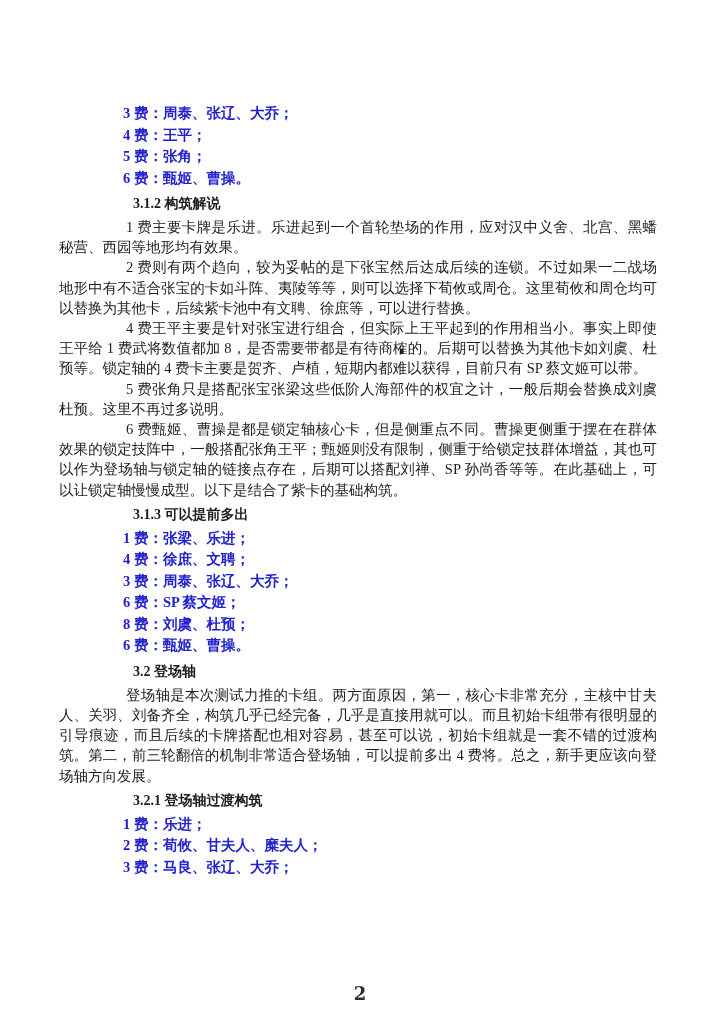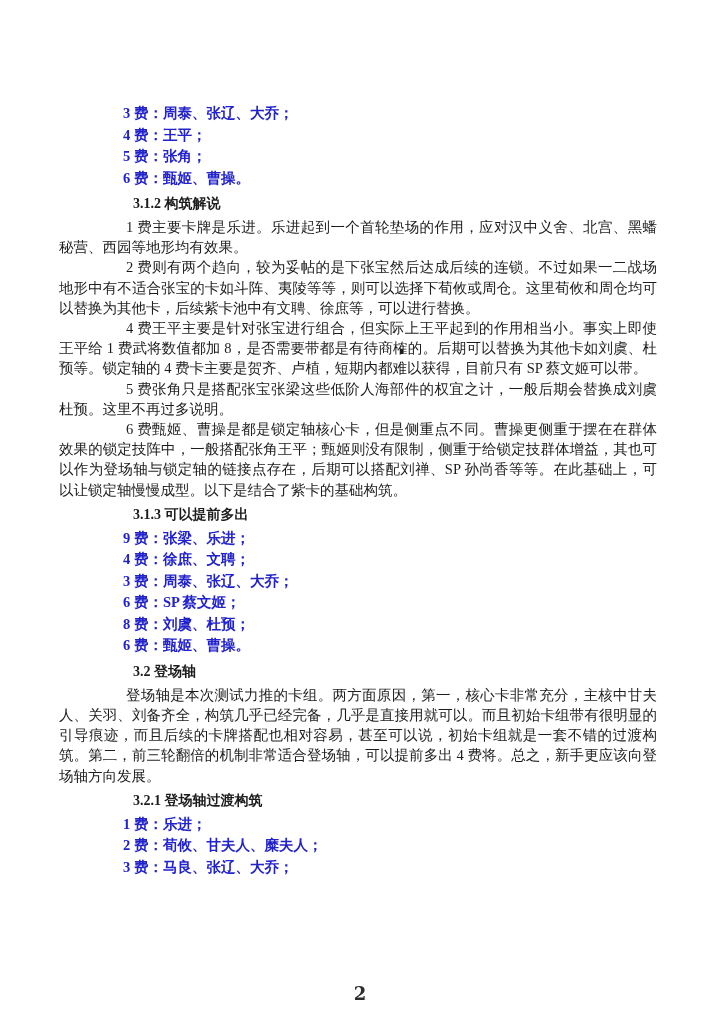--- a/index.html
+++ b/index.html
@@ -78,21 +78,21 @@
 
   <p class="body-para">1 费主要卡牌是乐进。乐进起到一个首轮垫场的作用，应对汉中义舍、北宫、黑蟠秘营、西园等地形均有效果。</p>
   <p class="body-para">2 费则有两个趋向，较为妥帖的是下张宝然后达成后续的连锁。不过如果一二战场地形中有不适合张宝的卡如斗阵、夷陵等等，则可以选择下荀攸或周仓。这里荀攸和周仓均可以替换为其他卡，后续紫卡池中有文聘、徐庶等，可以进行替换。</p>
   <p class="body-para">4 费王平主要是针对张宝进行组合，但实际上王平起到的作用相当小。事实上即使王平给 1 费武将数值都加 8，是否需要带都是有待商榷的。后期可以替换为其他卡如刘虞、杜预等。锁定轴的 4 费卡主要是贺齐、卢植，短期内都难以获得，目前只有 SP 蔡文姬可以带。</p>
   <p class="body-para">5 费张角只是搭配张宝张梁这些低阶人海部件的权宜之计，一般后期会替换成刘虞杜预。这里不再过多说明。</p>
   <p class="body-para">6 费甄姬、曹操是都是锁定轴核心卡，但是侧重点不同。曹操更侧重于摆在在群体效果的锁定技阵中，一般搭配张角王平；甄姬则没有限制，侧重于给锁定技群体增益，其也可以作为登场轴与锁定轴的链接点存在，后期可以搭配刘禅、SP 孙尚香等等。在此基础上，可以让锁定轴慢慢成型。以下是结合了紫卡的基础构筑。</p>
 
   <h3 class="section-heading">3.1.3 可以提前多出</h3>
 
   <ul class="deck-list">
-    <li>9 费：张梁、乐进；</li>
+    <li>1 费：张梁、乐进；</li>
     <li>4 费：徐庶、文聘；</li>
     <li>3 费：周泰、张辽、大乔；</li>
     <li>6 费：SP 蔡文姬；</li>
     <li>8 费：刘虞、杜预；</li>
     <li>6 费：甄姬、曹操。</li>
   </ul>
 
   <h3 class="section-heading">3.2 登场轴</h3>
 
   <p class="body-para">登场轴是本次测试力推的卡组。两方面原因，第一，核心卡非常充分，主核中甘夫人、关羽、刘备齐全，构筑几乎已经完备，几乎是直接用就可以。而且初始卡组带有很明显的引导痕迹，而且后续的卡牌搭配也相对容易，甚至可以说，初始卡组就是一套不错的过渡构筑。第二，前三轮翻倍的机制非常适合登场轴，可以提前多出 4 费将。总之，新手更应该向登场轴方向发展。</p>

